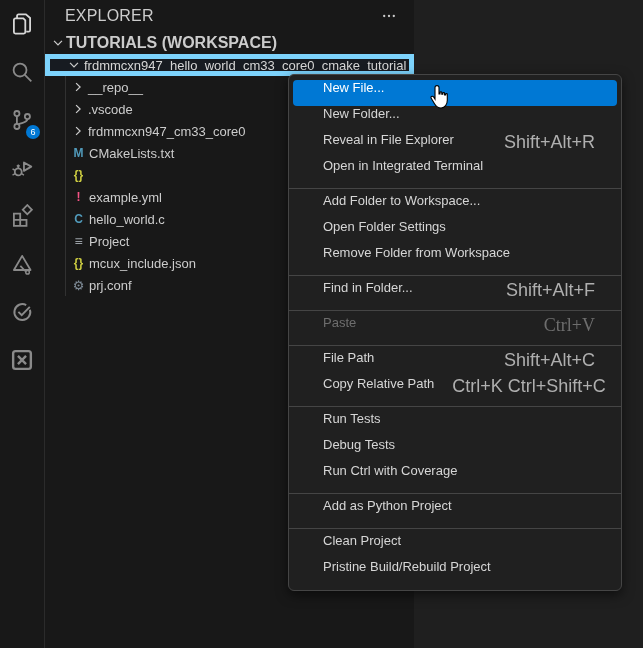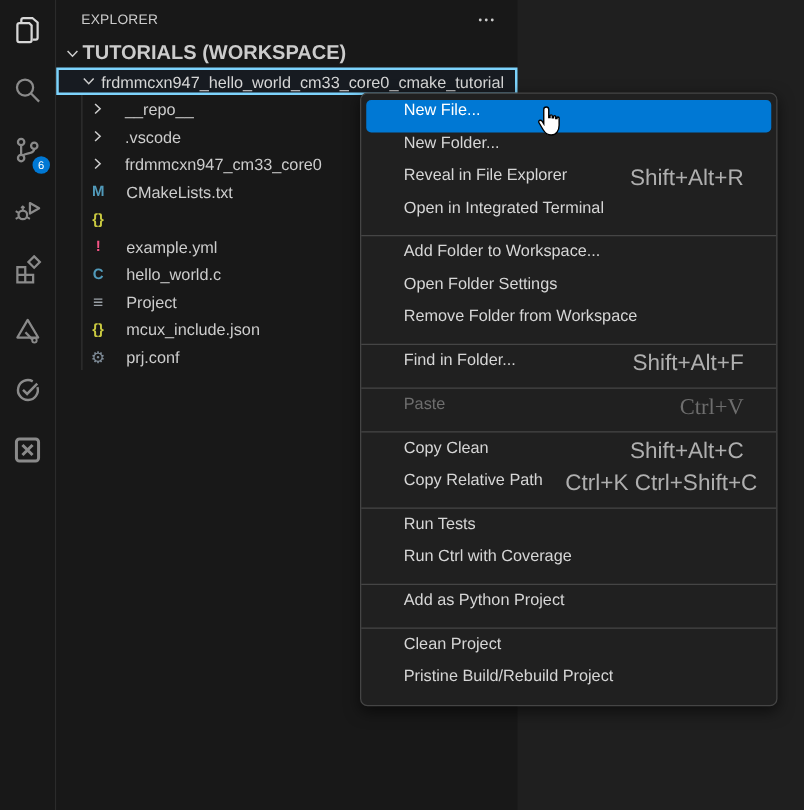--- a/index.html
+++ b/index.html
@@ -11,35 +11,35 @@
   }
   
   .activitybar{position:absolute;left:0;top:0;width:44px;height:648px;background:#181818;border-right:1px solid #2b2b2b;box-sizing:content-box;}
   .ab-item{width:44px;height:48px;display:flex;align-items:center;justify-content:center;position:relative;color:#8a8a8a;cursor:pointer;}
   .ab-item.active{color:#d7d7d7;}
   .ab-item svg{width:24px;height:24px;display:block;}
   .ab-badge{position:absolute;right:4px;bottom:5px;min-width:14px;height:14px;padding:0 2px;border-radius:8px;background:#0078d4;color:#fff;font-size:9px;line-height:14px;text-align:center;box-sizing:border-box;}
   
   .sidebar{position:absolute;left:45px;top:0;width:369px;height:648px;background:#181818;}
   .sb-header{height:32px;display:flex;align-items:center;padding:0 14px 0 20px;}
-  .sb-title{flex:1;font-size:11px;letter-spacing:.2px;color:#cccccc;}
+  .sb-title{flex:1;font-size:16px;letter-spacing:.2px;color:#cccccc;}
   .more-btn{width:22px;height:22px;display:flex;align-items:center;justify-content:center;color:#cccccc;border-radius:4px;cursor:pointer;}
   .more-btn svg{width:16px;height:16px;}
   .section-row{height:22px;display:flex;align-items:center;font-size:16px;font-weight:bold;color:#cccccc;padding-left:5px;cursor:pointer;}
   .twisty{width:16px;height:16px;display:flex;align-items:center;justify-content:center;color:#cccccc;flex:none;}
   .twisty svg{width:14px;height:14px;}
-  .selected-row{height:22px;box-sizing:border-box;border:2px solid #7dd3fc;background:#171b21;display:flex;align-items:center;padding-left:16px;font-size:13px;color:#d6d6d6;white-space:nowrap;overflow:hidden;cursor:pointer;}
+  .selected-row{height:22px;box-sizing:border-box;border:5px solid #7dd3fc;background:#171b21;display:flex;align-items:center;padding-left:16px;font-size:13px;color:#d6d6d6;white-space:nowrap;overflow:hidden;cursor:pointer;}
   .selected-row .lbl{margin-left:2px;}
   .tree{position:relative;}
   .indent-guide{position:absolute;left:20px;top:0;width:1px;height:220px;background:#313131;}
   .tree-row{height:22px;display:flex;align-items:center;font-size:13px;color:#cccccc;padding-left:25px;white-space:nowrap;cursor:pointer;}
   .file-glyph{width:17px;flex:none;text-align:center;font-weight:bold;font-size:12px;line-height:17px;}
   .file-glyph.gear{font-weight:normal;font-size:13px;}
   .file-glyph.list{font-weight:normal;font-size:14px;}
-  .tree-row .lbl{margin-left:14px;}
+  .tree-row .lbl{margin-left:2px;}
   
   .editor{position:absolute;left:414px;top:0;width:229px;height:648px;background:#1f1f1f;}
   
   .context-menu{position:absolute;left:288px;top:74px;width:334px;box-sizing:border-box;background:#202020;border:1px solid #454545;border-radius:6px;box-shadow:0 4px 12px rgba(0,0,0,.55);padding:5px 0;z-index:10;}
   .menu-sep{height:1px;background:#454545;margin:4px 0;}
   .menu-item{height:26px;margin:0 4px;padding:0 22px 0 30px;display:flex;align-items:flex-start;border-radius:4px;font-size:13px;color:#d6d6d6;cursor:pointer;}
   .menu-item .lbl{flex:1;white-space:nowrap;}
   .menu-item .sc{margin-left:18px;font-size:18px;color:#afafaf;white-space:nowrap;}
   .menu-item.hl{background:#0078d4;color:#ffffff;}
   .menu-item.disabled{color:#6e6e6e;cursor:default;}
@@ -239,30 +239,33 @@
       <span class="lbl">Find in Folder...</span>
       <span class="sc">Shift+Alt+F</span>
     </div>
     <div class="menu-sep"></div>
     <div class="menu-item disabled">
       <span class="lbl">Paste</span>
       <span class="sc">Ctrl+V</span>
     </div>
     <div class="menu-sep"></div>
     <div class="menu-item">
-      <span class="lbl">Copy Clean</span>
+      <span class="lbl">File Path</span>
       <span class="sc">Shift+Alt+C</span>
     </div>
     <div class="menu-item">
       <span class="lbl">Copy Relative Path</span>
       <span class="sc">Ctrl+K Ctrl+Shift+C</span>
     </div>
     <div class="menu-sep"></div>
     <div class="menu-item">
       <span class="lbl">Run Tests</span>
+    </div>
+    <div class="menu-item">
+      <span class="lbl">Debug Tests</span>
     </div>
     <div class="menu-item">
       <span class="lbl">Run Ctrl with Coverage</span>
     </div>
     <div class="menu-sep"></div>
     <div class="menu-item">
       <span class="lbl">Add as Python Project</span>
     </div>
     <div class="menu-sep"></div>
     <div class="menu-item">

